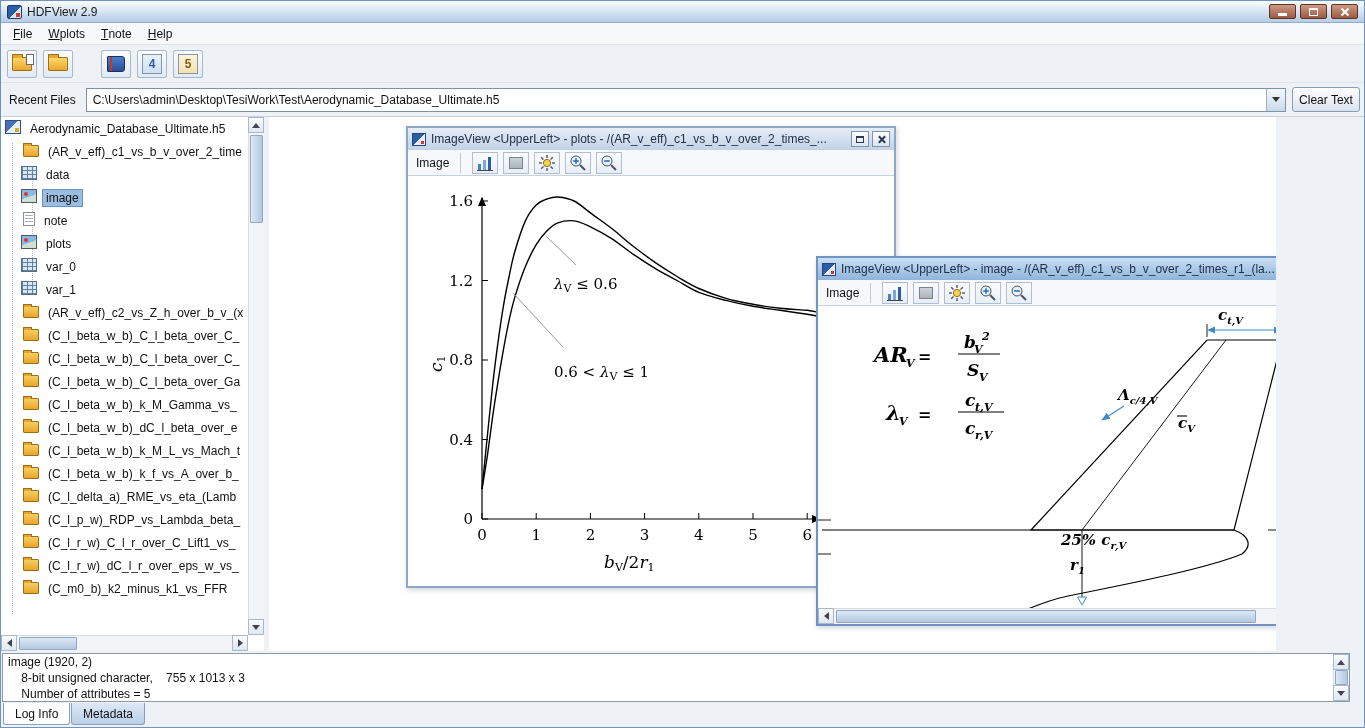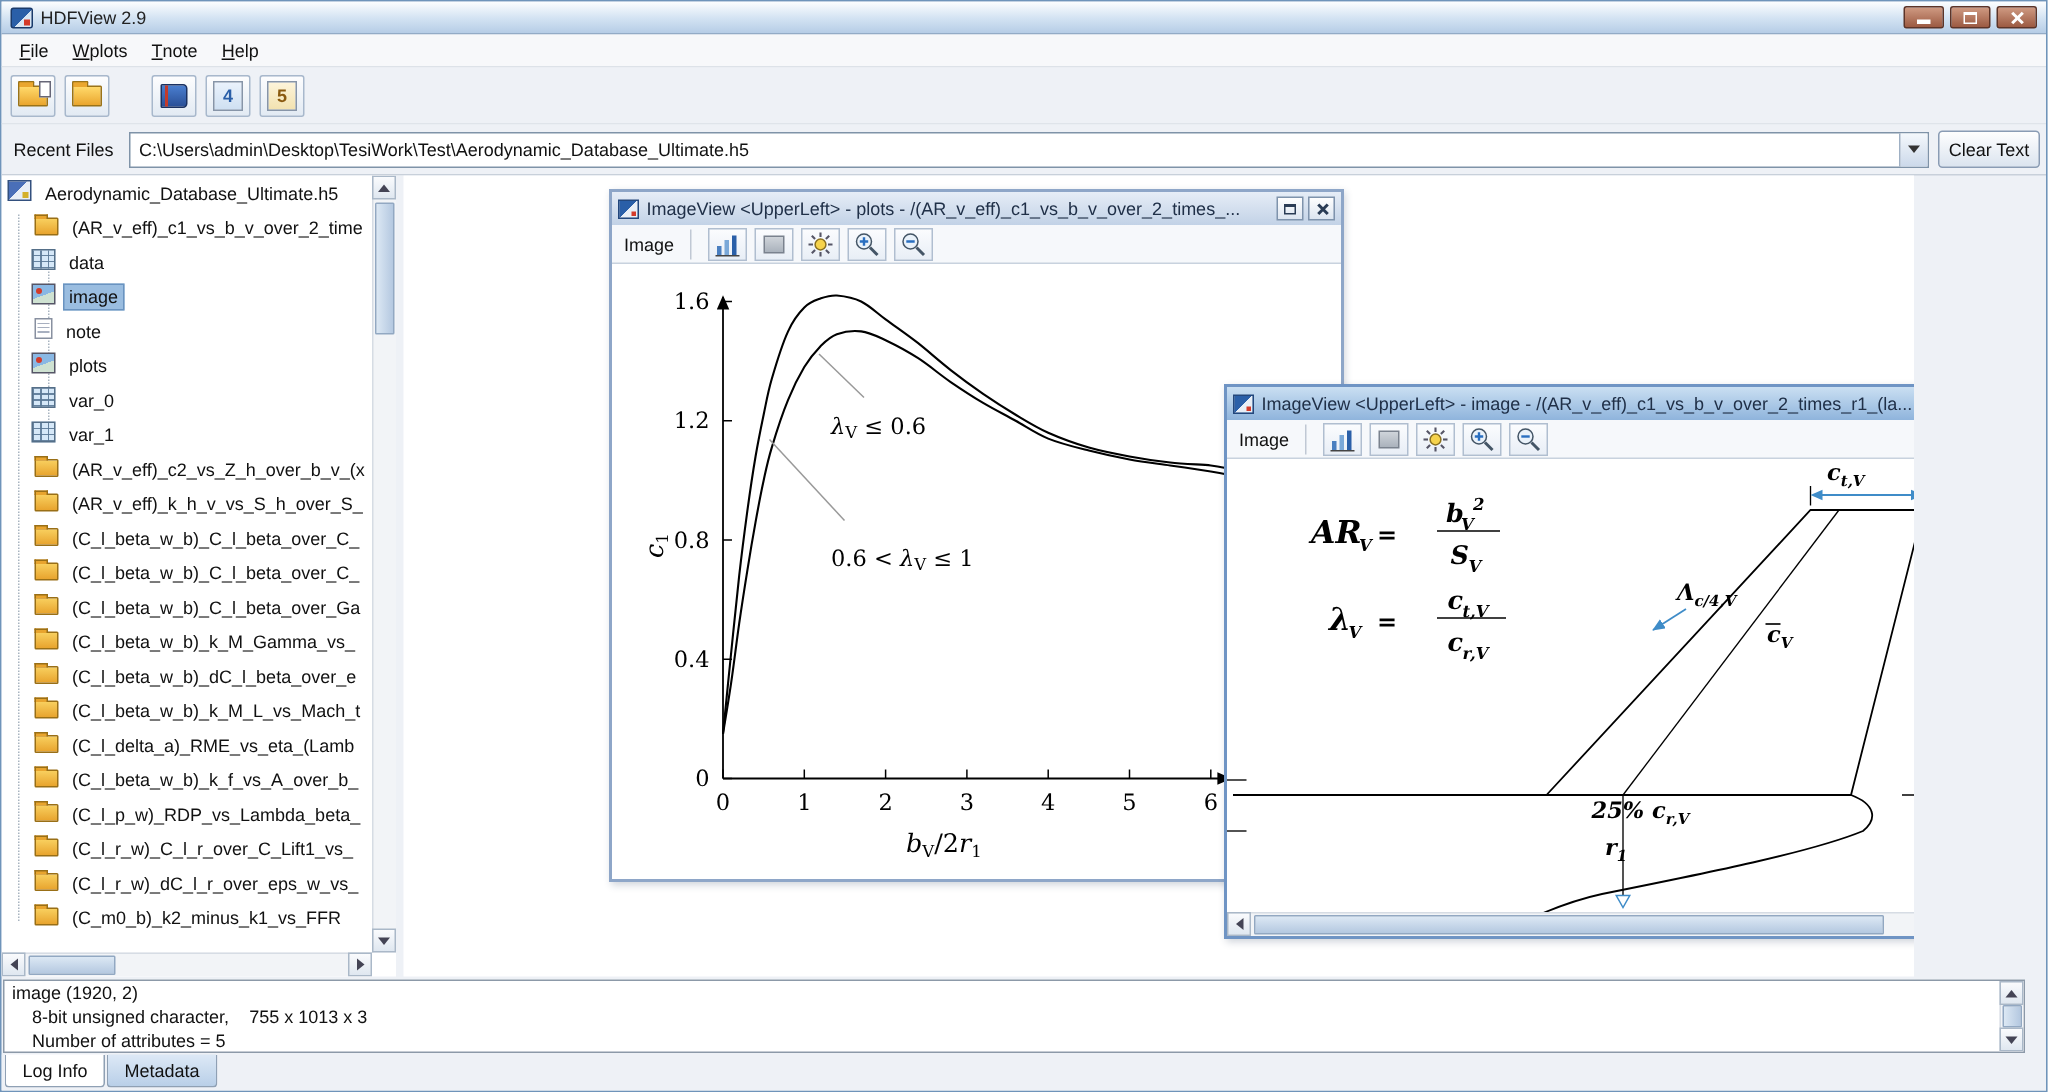--- a/index.html
+++ b/index.html
@@ -230,24 +230,20 @@
       <div class="trow lvl2">
           <span class="tico tico-grid"></span>
           <span class="lbl">var_1</span>
         </div>
       <div class="trow lvl1">
           <span class="tico tico-folder"></span>
           <span class="lbl">(AR_v_eff)_c2_vs_Z_h_over_b_v_(x</span>
         </div>
       <div class="trow lvl1">
           <span class="tico tico-folder"></span>
-          <span class="lbl">(AR_v_eff)_k_h_v_vs_S_h_over_S_</span>
-        </div>
-      <div class="trow lvl1">
-          <span class="tico tico-folder"></span>
           <span class="lbl">(C_l_beta_w_b)_C_l_beta_over_C_</span>
         </div>
       <div class="trow lvl1">
           <span class="tico tico-folder"></span>
           <span class="lbl">(C_l_beta_w_b)_C_l_beta_over_C_</span>
         </div>
       <div class="trow lvl1">
           <span class="tico tico-folder"></span>
           <span class="lbl">(C_l_beta_w_b)_C_l_beta_over_Ga</span>
         </div>
@@ -258,25 +254,25 @@
       <div class="trow lvl1">
           <span class="tico tico-folder"></span>
           <span class="lbl">(C_l_beta_w_b)_dC_l_beta_over_e</span>
         </div>
       <div class="trow lvl1">
           <span class="tico tico-folder"></span>
           <span class="lbl">(C_l_beta_w_b)_k_M_L_vs_Mach_t</span>
         </div>
       <div class="trow lvl1">
           <span class="tico tico-folder"></span>
+          <span class="lbl">(C_l_beta_w_b)_k_f_vs_A_over_b_</span>
+        </div>
+      <div class="trow lvl1">
+          <span class="tico tico-folder"></span>
           <span class="lbl">(C_l_delta_a)_RME_vs_eta_(Lamb</span>
-        </div>
-      <div class="trow lvl1">
-          <span class="tico tico-folder"></span>
-          <span class="lbl">(C_l_beta_w_b)_k_f_vs_A_over_b_</span>
         </div>
       <div class="trow lvl1">
           <span class="tico tico-folder"></span>
           <span class="lbl">(C_l_p_w)_RDP_vs_Lambda_beta_</span>
         </div>
       <div class="trow lvl1">
           <span class="tico tico-folder"></span>
           <span class="lbl">(C_l_r_w)_C_l_r_over_C_Lift1_vs_</span>
         </div>
       <div class="trow lvl1">

